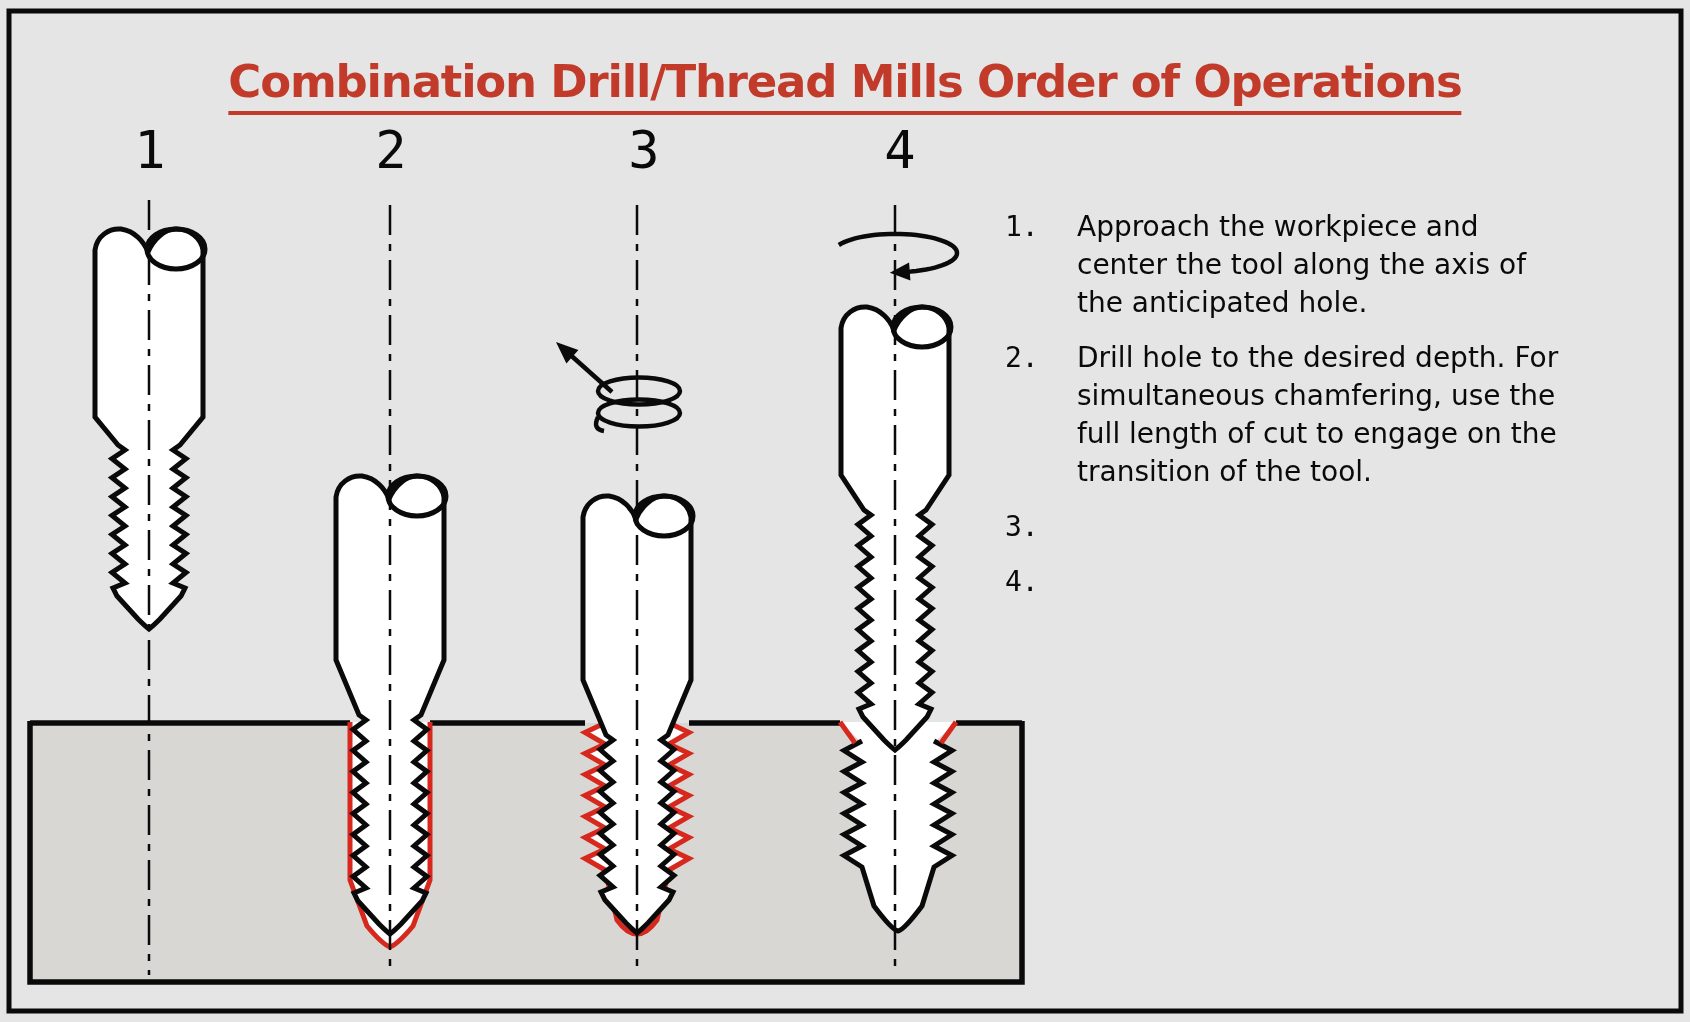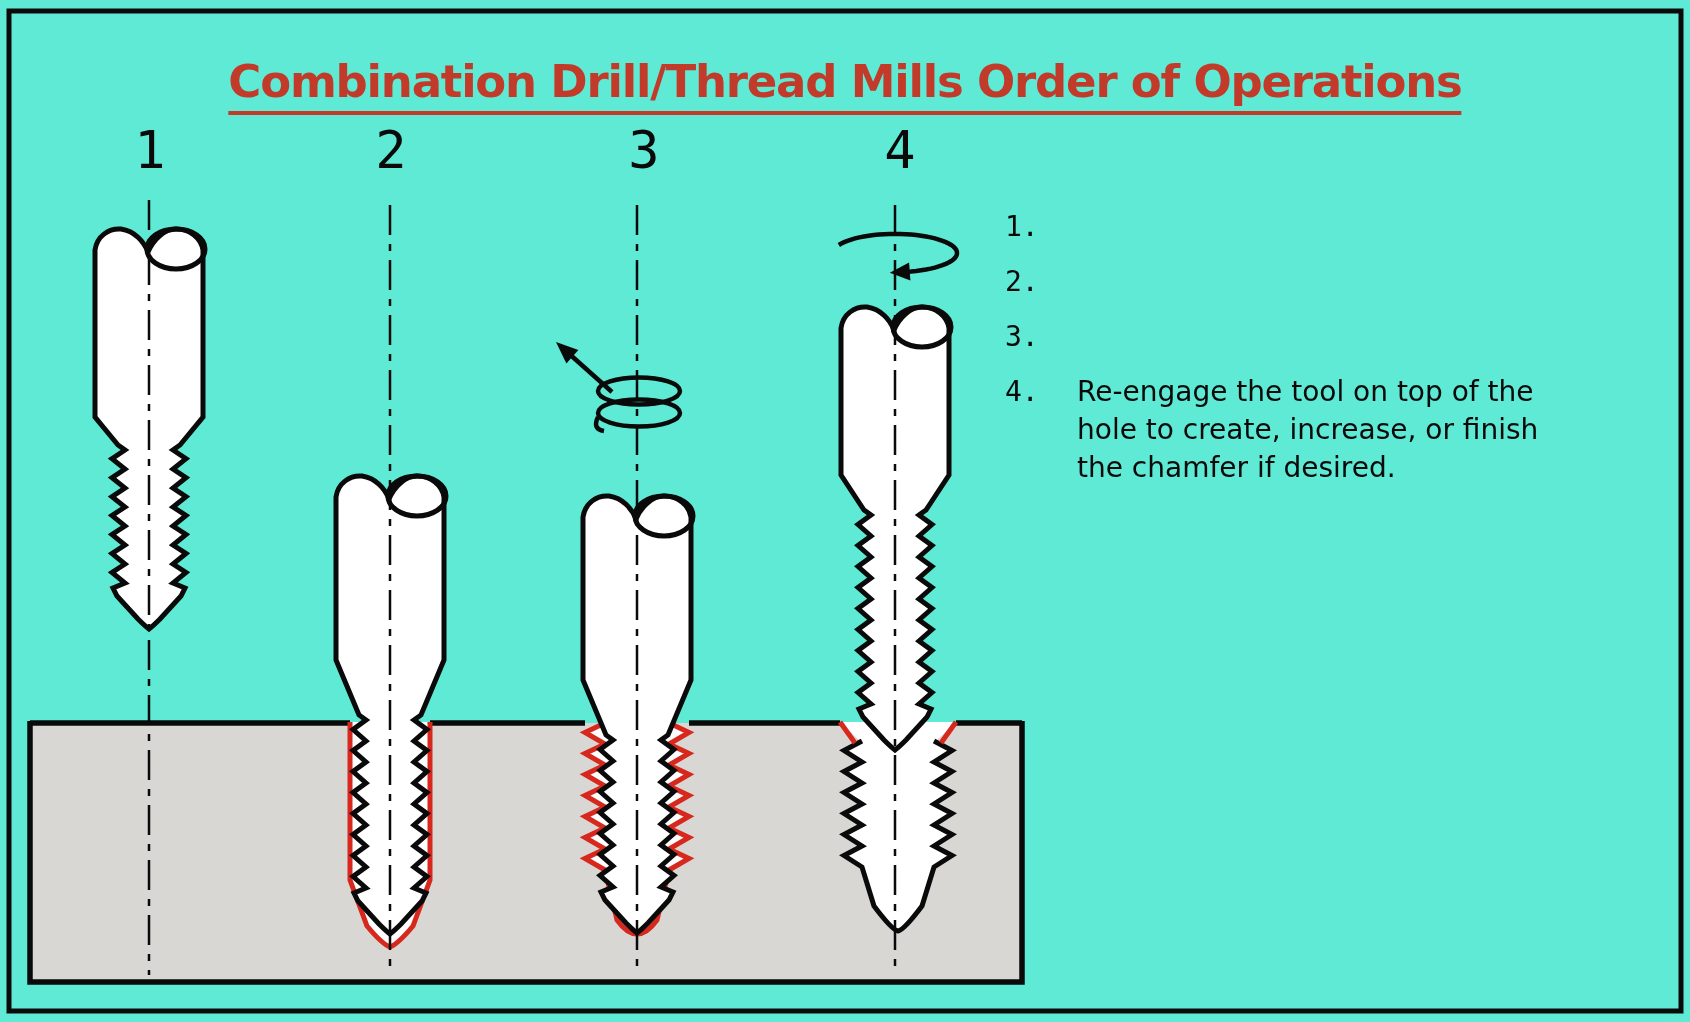--- a/index.html
+++ b/index.html
@@ -1,17 +1,17 @@
 <!DOCTYPE html>
 <html><head>
 <meta charset="utf-8">
 <style>
   html,body{margin:0;padding:0;background:#ffffff;}
   body{width:1690px;height:1022px;font-family:"DejaVu Sans",sans-serif;color:#0a0a0a;}
-  .canvas{position:relative;width:1690px;height:1022px;background:#5eead4;overflow:hidden;}
+  .canvas{position:relative;width:1690px;height:1022px;background:#e5e5e5;overflow:hidden;}
   .canvas svg{position:absolute;left:0;top:0;}
   .title{
     position:absolute;top:26px;left:50%;transform:translateX(-50%);
     font-size:45px;font-weight:bold;letter-spacing:-1.2px;white-space:nowrap;
     border-bottom:4px solid currentColor;padding-bottom:3px;line-height:1.15;
   }
   .fig-num{
     position:absolute;top:122px;transform:translateX(-50%);
     font-family:"DejaVu Sans Mono",monospace;font-size:52px;line-height:1.1;color:#0a0a0a;
   }
@@ -94,25 +94,26 @@
   <h1 class="title" style="color: rgb(194, 59, 42);">Combination Drill/Thread Mills Order of Operations</h1>
 
   <span class="fig-num n1">1</span>
   <span class="fig-num n2">2</span>
   <span class="fig-num n3">3</span>
   <span class="fig-num n4">4</span>
 
   <div class="steps">
     <div class="step">
       <span class="num">1.</span>
+      <span class="txt">Approach the workpiece and center the tool along the axis of the anticipated hole.</span>
     </div>
     <div class="step">
       <span class="num">2.</span>
+      <span class="txt">Drill hole to the desired depth. For simultaneous chamfering, use the full length of cut to engage on the transition of the tool.</span>
     </div>
     <div class="step">
       <span class="num">3.</span>
     </div>
     <div class="step">
       <span class="num">4.</span>
-      <span class="txt">Re-engage the tool on top of the hole to create, increase, or finish the chamfer if desired.</span>
     </div>
   </div>
 </div>
 
 </body></html>

